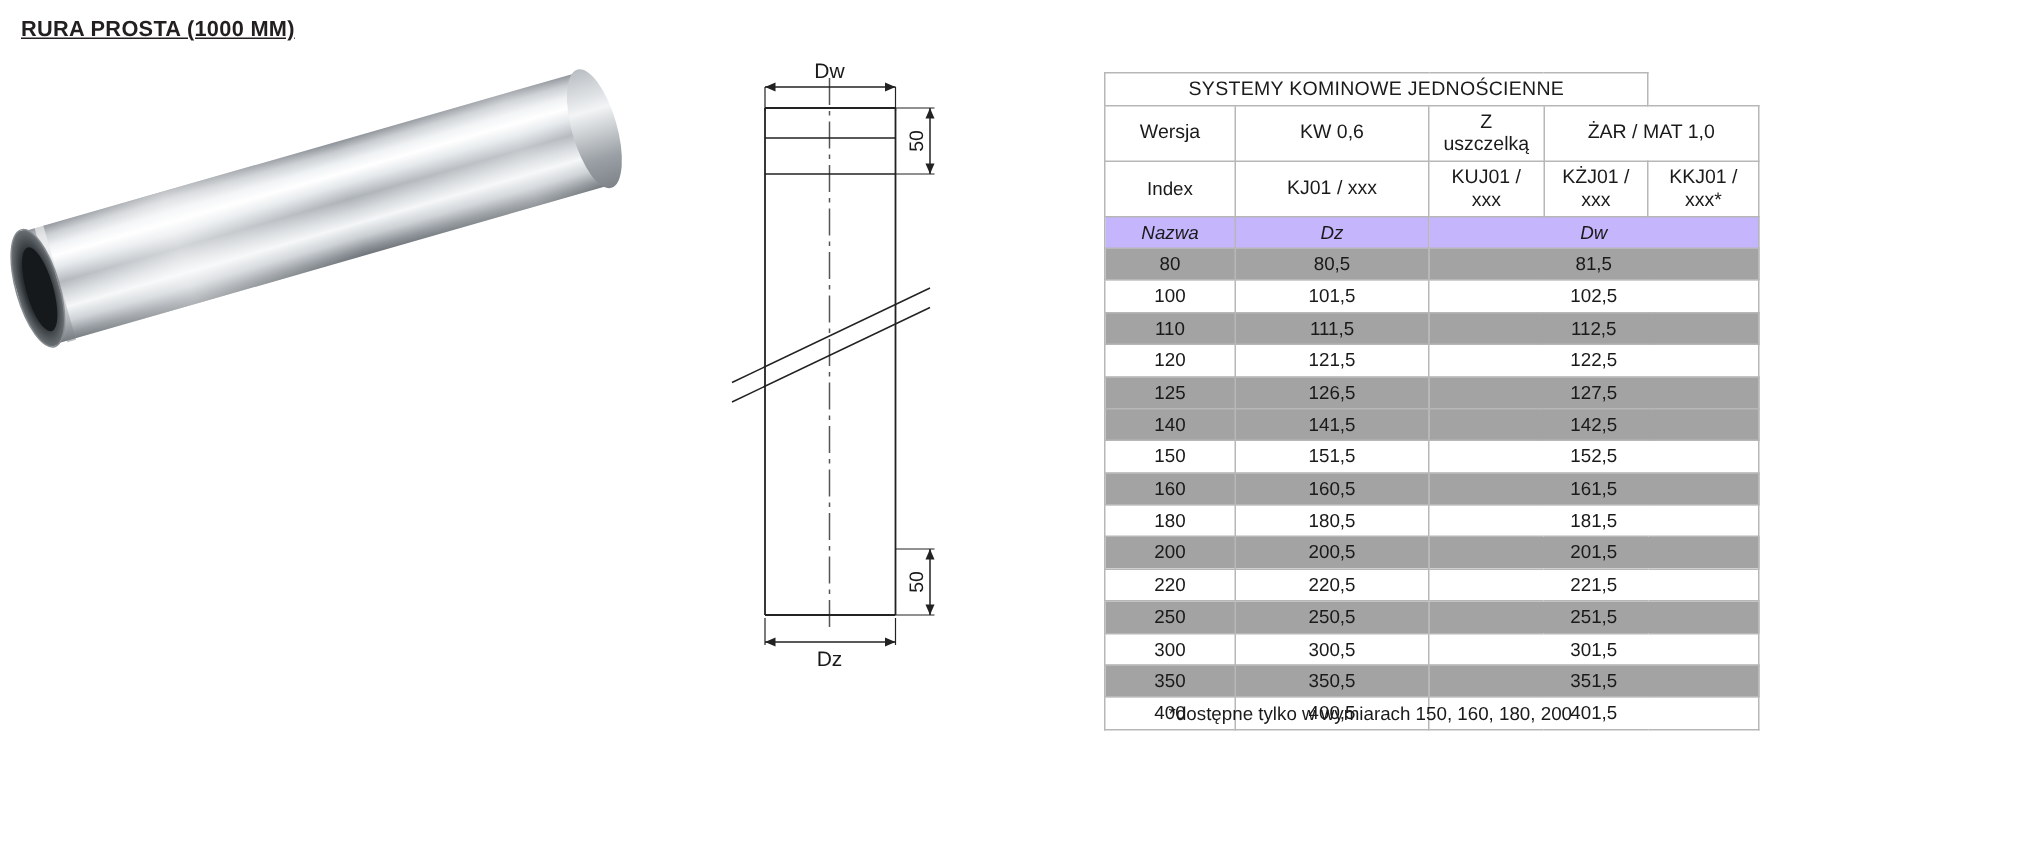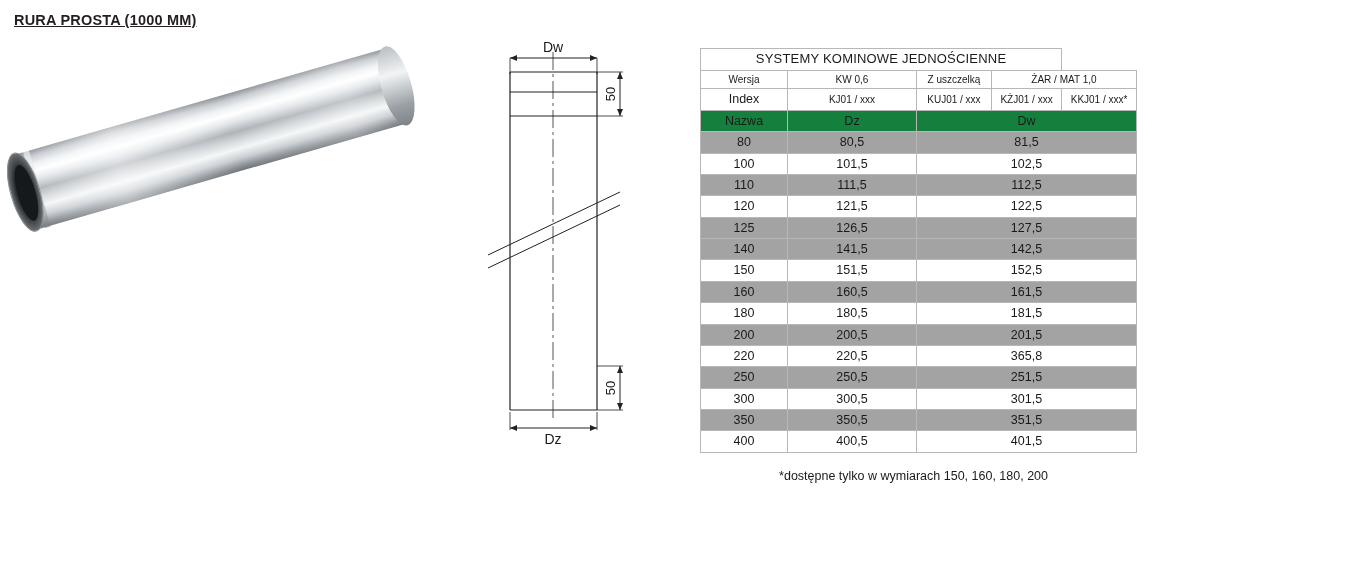--- a/index.html
+++ b/index.html
@@ -112,21 +112,21 @@
     left: 460px;
     top: 40px;
     width: 220px;
     height: 420px;
   }
   #tech-drawing svg { display: block; }
 
   
   #spec-table {
     position: absolute;
-    left: 700px;
+    left: 736px;
     top: 48px;
     width: 348px;
   }
   table.spec {
     border-collapse: collapse;
     width: 437px;
     font-size: 12.5px;
     color: #1a1a1a;
   }
   table.spec td, table.spec th {
@@ -140,25 +140,26 @@
   .hdr-main {
     font-weight: bold;
     font-size: 13px;
     background: #ffffff;
     letter-spacing: 0.2px;
     padding-top: 5px;
     padding-bottom: 5px;
   }
   .hdr-cell {
     font-weight: bold;
-    font-size: 10px;
+    font-size: 13px;
   }
   .nazwa-row td {
-    background: #15803d;
+    background: #c4b5fd;
     font-weight: normal;
+    font-style: italic;
   }
   tr.alt td {
     background: #a3a3a3;
   }
   tr.plain td {
     background: #ffffff;
   }
   td.name-col {
     width: 78px;
   }
@@ -306,21 +307,21 @@
         <td colspan="3">181,5</td>
       </tr>
       <tr class="alt">
         <td>200</td>
         <td>200,5</td>
         <td colspan="3">201,5</td>
       </tr>
       <tr class="plain">
         <td>220</td>
         <td>220,5</td>
-        <td colspan="3">365,8</td>
+        <td colspan="3">221,5</td>
       </tr>
       <tr class="alt">
         <td>250</td>
         <td>250,5</td>
         <td colspan="3">251,5</td>
       </tr>
       <tr class="plain">
         <td>300</td>
         <td>300,5</td>
         <td colspan="3">301,5</td>

